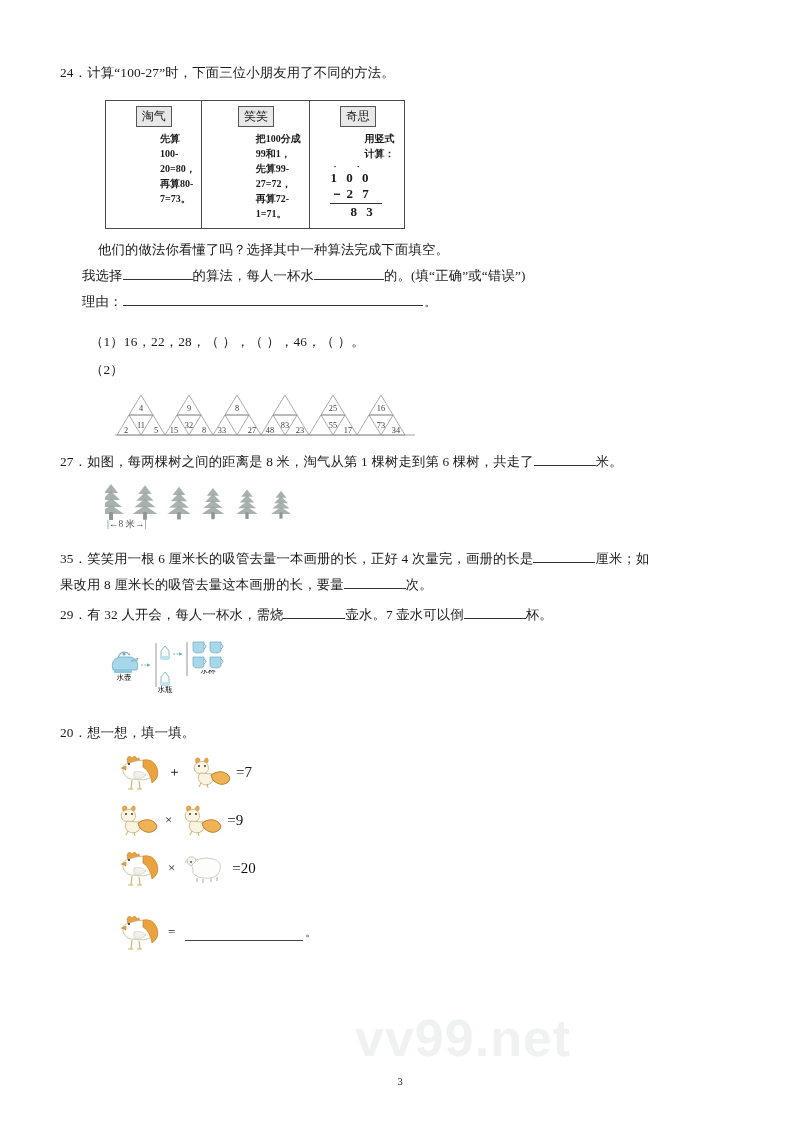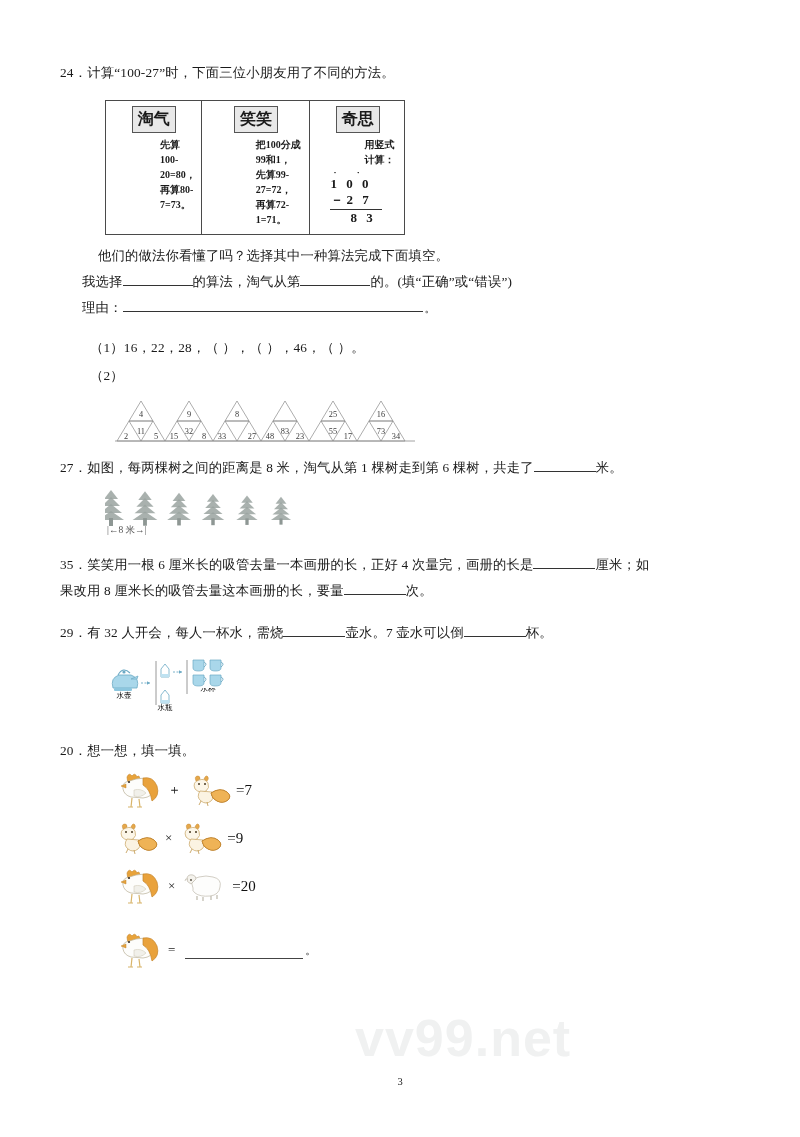--- a/index.html
+++ b/index.html
@@ -70,22 +70,22 @@
   .method-table td:first-child{border-left:none;}
   .method-table td:last-child{border-right:none;}
   .col-a{width:76px;}
   .col-b{width:118px;}
   .col-c{width:106px;}
   .name-tag{
     display:inline-block;
     border:1px solid #555;
     background:#e8e8e8;
     padding:0px 5px 1px 5px;
-    font-size:16px;
-    font-weight:bold;
+    font-size:12px;
+    font-weight:normal;
     margin-bottom:4px;
   }
   .tag-wrap{text-align:center;}
   .steps{font-size:10px;margin-left:48px;}
   .vert{
     font-family:"Liberation Serif","DejaVu Serif",serif;
     font-size:13px;
     margin-top:2px;
     padding-left:14px;
     line-height:1.25;
@@ -201,21 +201,21 @@
               <div class="row" style="padding-left:20px">8 3</div>
             </div>
           </td>
         </tr>
       </tbody>
         </table>
 
       <div class="qline indent">他们的做法你看懂了吗？选择其中一种算法完成下面填空。</div>
 
       <div class="qline indent2">
-        <span>我选择</span><span class="blank b-md"></span><span>的算法，淘气从第</span><span class="blank b-md"></span><span>的。(填“正确”或“错误”)</span>
+        <span>我选择</span><span class="blank b-md"></span><span>的算法，每人一杯水</span><span class="blank b-md"></span><span>的。(填“正确”或“错误”)</span>
       </div>
 
       <div class="qline indent2">
         <span>理由：</span><span class="blank b-lg"></span><span class="period">。</span>
       </div>
     </div>
 
     <div class="q" style="margin-top:14px">
       <div class="qline indent2" style="padding-left:30px">
         <span>（1）</span><span>16，22，28，（      ），（      ），46，（      ）。</span>
@@ -334,21 +334,21 @@
 
     <div class="q" style="margin-top:14px">
       <div class="qline">
         <span class="qnum">35．</span><span>笑笑用一根 6 厘米长的吸管去量一本画册的长，正好 4 次量完，画册的长是</span><span class="blank b-sm"></span><span>厘米；如</span>
       </div>
       <div class="qline">
         <span>果改用 8 厘米长的吸管去量这本画册的长，要量</span><span class="blank b-sm"></span><span>次。</span>
       </div>
     </div>
 
-    <div class="q" style="margin-top:16px">
+    <div class="q" style="margin-top:4px">
       <div class="qline">
         <span class="qnum">29．</span><span>有 32 人开会，每人一杯水，需烧</span><span class="blank b-sm"></span><span>壶水。7 壶水可以倒</span><span class="blank b-sm"></span><span>杯。</span>
       </div>
 
       <div class="kettle-fig">
         <svg width="125" height="58" viewBox="0 0 125 58">
 
           <g>
             <path d="M8 36 q-3 -10 6 -13 h12 q9 3 6 13 z" fill="#a9d7ea" stroke="#6ba9c4" stroke-width="0.8"></path>
             <path d="M13 23 q5 -9 12 -2" fill="none" stroke="#6ba9c4" stroke-width="1.1"></path>

